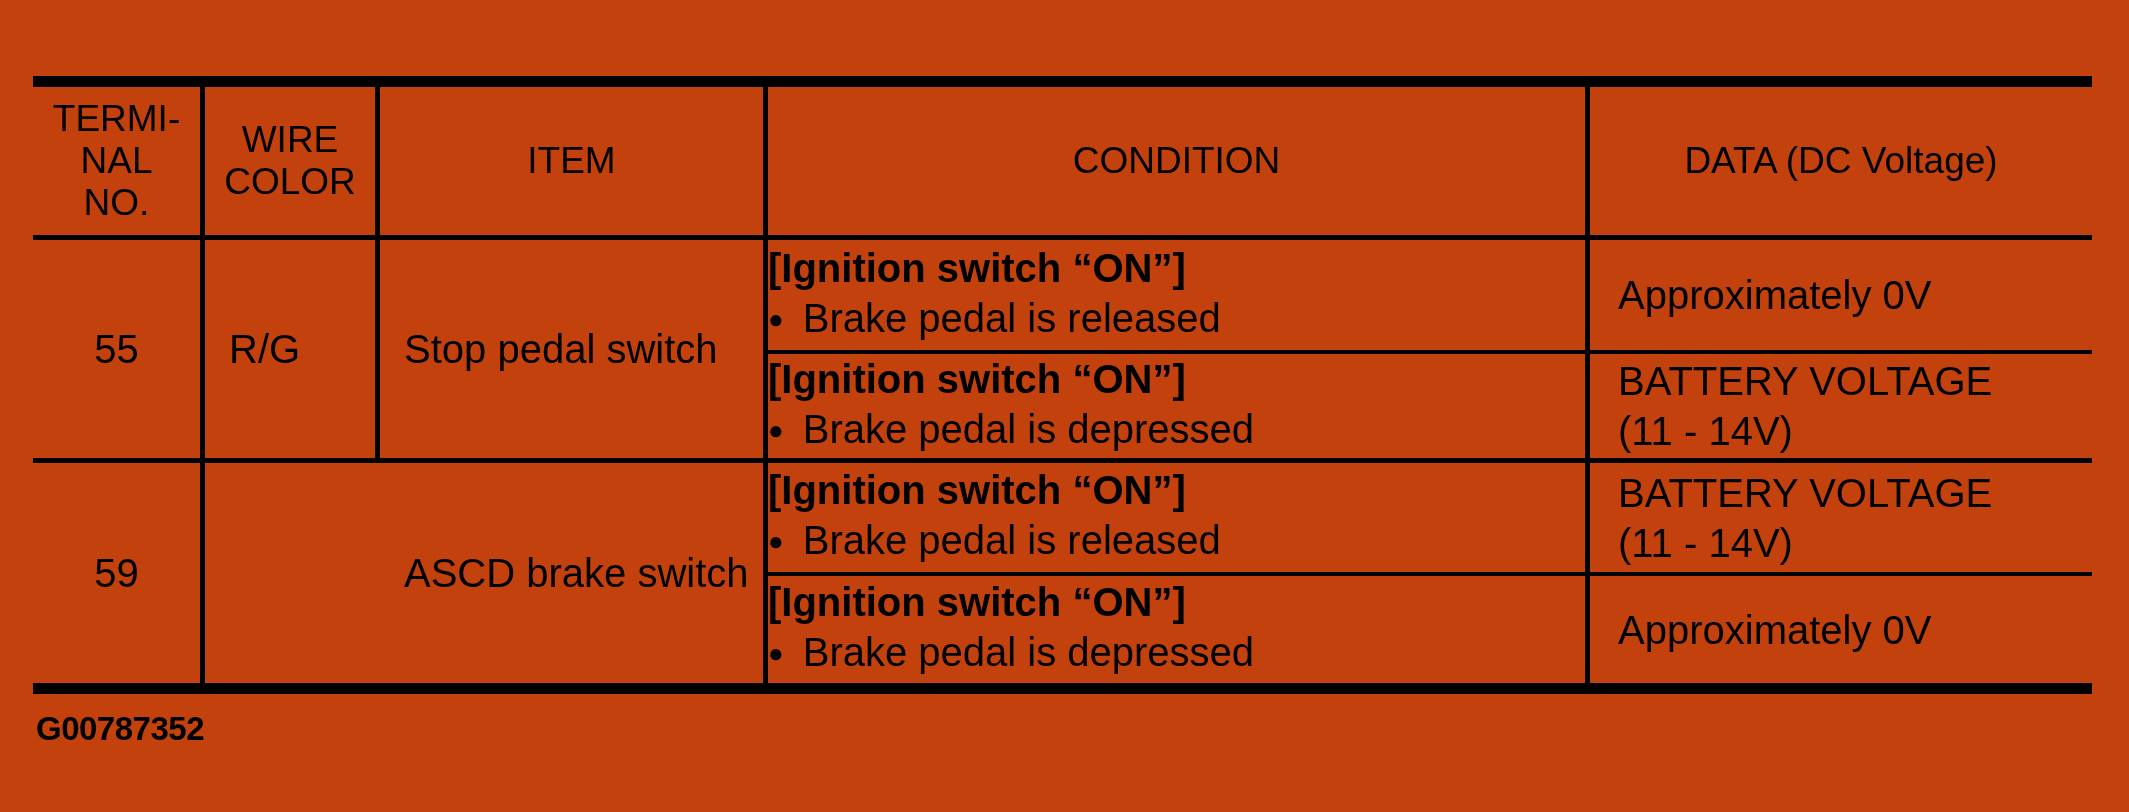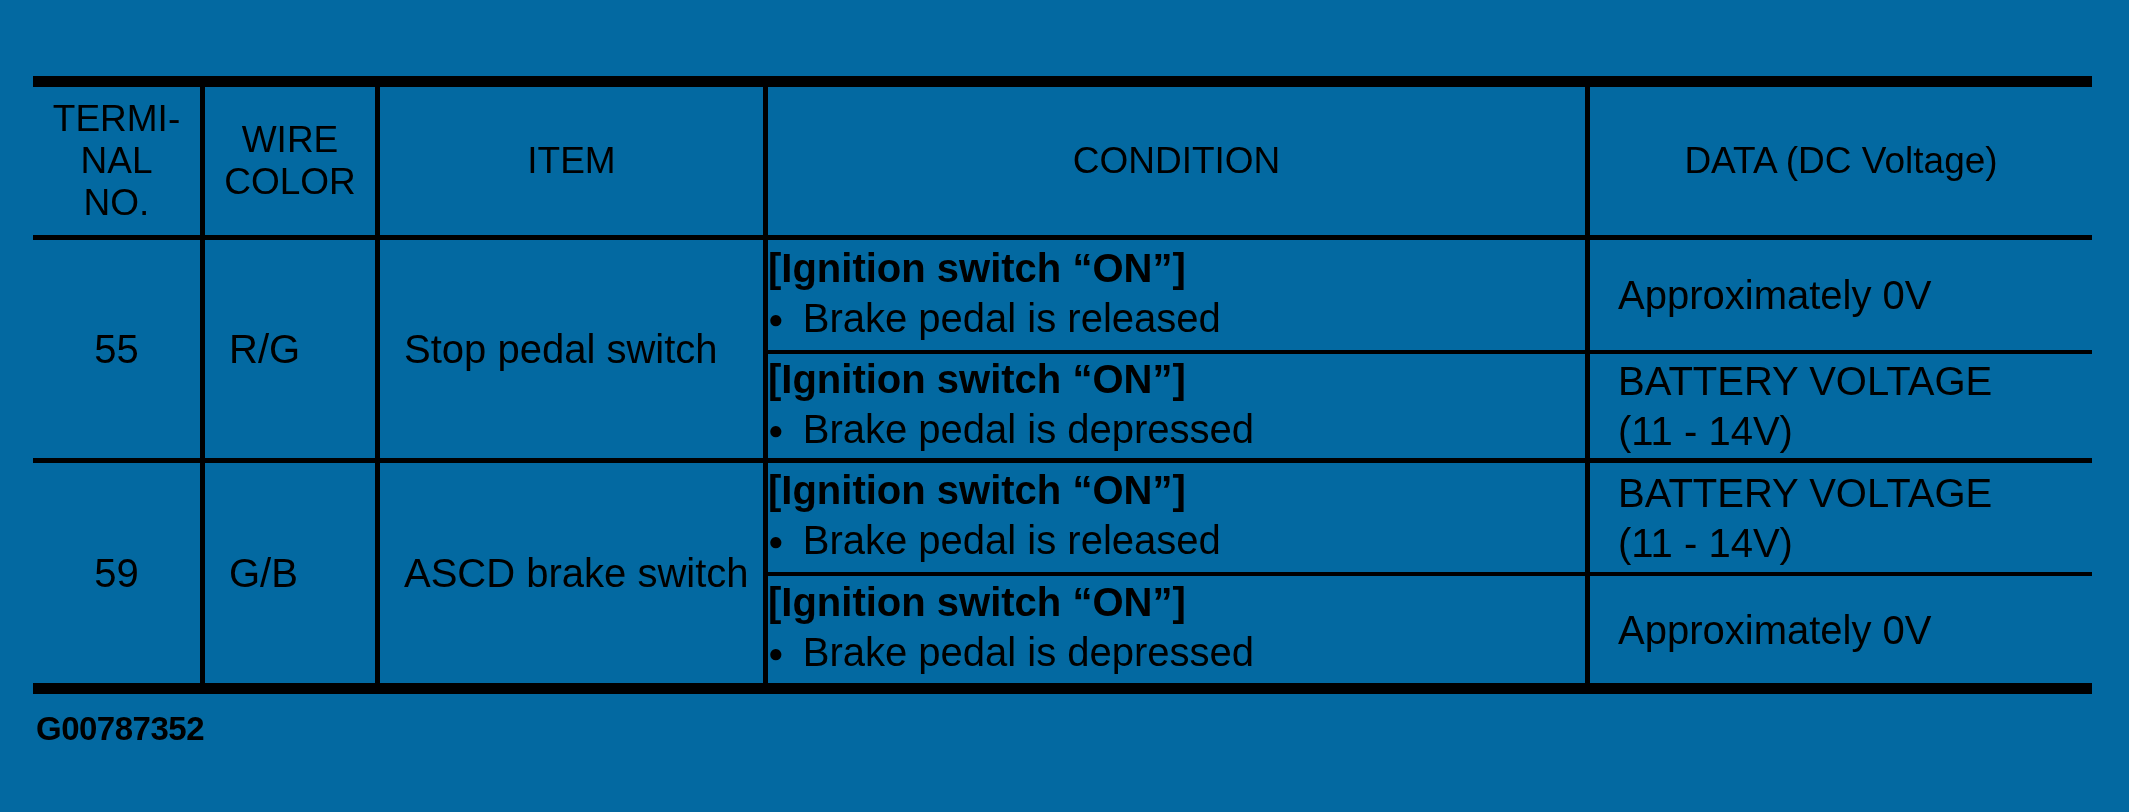--- a/index.html
+++ b/index.html
@@ -5,21 +5,21 @@
   html, body { margin: 0; padding: 0; }
   body {
     font-family: "Liberation Sans", "DejaVu Sans", sans-serif;
     background: #ffffff;
     color: #000000;
   }
   .page {
     position: relative;
     width: 2129px;
     height: 812px;
-    background: #0369a1;
+    background: #c2410c;
     overflow: hidden;
   }
   .tbl {
     position: absolute;
     left: 33px;
     top: 76px;
     width: 2059px;
     height: 618px;
     border-top: 11px solid #000;
     border-bottom: 11px solid #000;
@@ -142,23 +142,20 @@
       </div>
     </div>
     <div class="cell data bb5 c55b5">
       <div>BATTERY VOLTAGE</div>
       <div>(11 - 14V)</div>
     </div>
 
     <div class="cell center br g59c1">
       <div>59</div>
     </div>
-    <div class="cell padL br g59c2">
-      <div>G/B</div>
-    </div>
     <div class="cell padL br g59c3">
       <div>ASCD brake switch</div>
     </div>
 
     <div class="cell cond br bb4 c59a4">
       <div class="pre">[Ignition switch “ON”]</div>
       <div class="act-line">
         <span class="bullet">●</span>
         <span>Brake pedal is released</span>
       </div>

